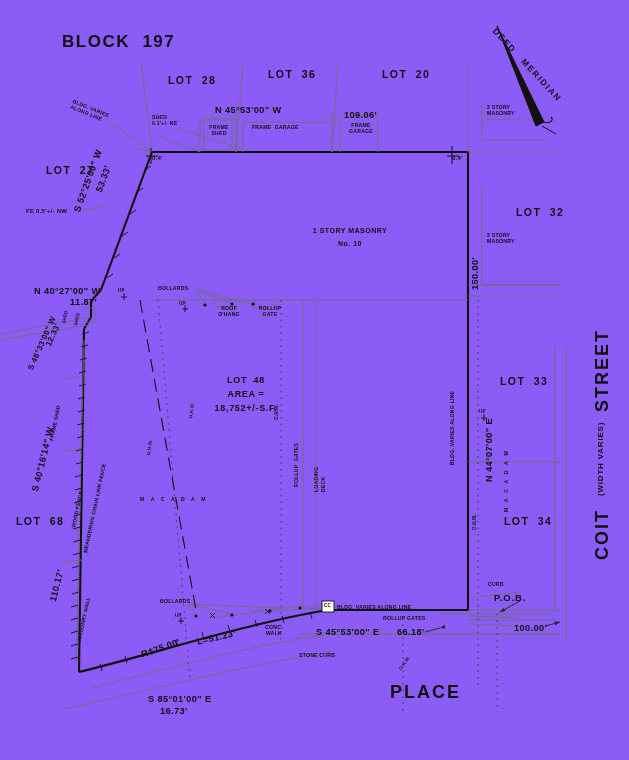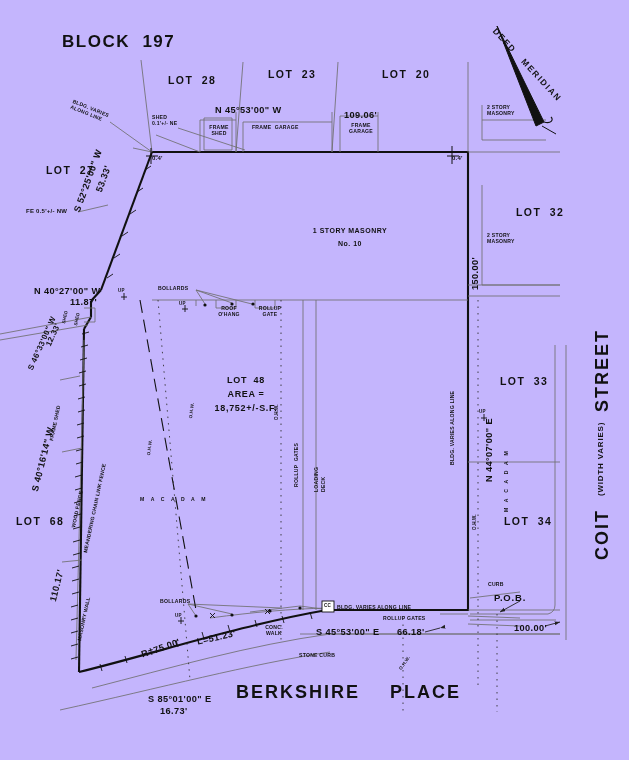--- a/index.html
+++ b/index.html
@@ -1,18 +1,18 @@
 <!DOCTYPE html>
 <html><head>
 <meta charset="utf-8">
 <style>
   html,body{margin:0;padding:0;background:#ffffff;}
   body{width:629px;height:760px;overflow:hidden;
        font-family:"Liberation Sans", sans-serif;color:#000;}
-  #plat{position:relative;width:629px;height:760px;background:#c4b5fd;}
+  #plat{position:relative;width:629px;height:760px;background:#8b5cf6;}
   svg.layer{position:absolute;left:0;top:0;width:629px;height:760px;}
   .lbl{position:absolute;white-space:pre;font-family:"Liberation Sans",sans-serif;
        color:#111;letter-spacing:.5px;}
   .blockttl{font-size:17px;font-weight:bold;letter-spacing:1.5px;}
   .lotttl{font-size:10.5px;font-weight:bold;letter-spacing:1.4px;}
   .streetttl{font-size:18px;font-weight:bold;letter-spacing:2px;}
   .bearing{font-size:9.2px;font-weight:bold;letter-spacing:.4px;}
   .dist{font-size:9.2px;font-weight:bold;letter-spacing:.4px;}
   .tiny{font-size:5.1px;font-weight:bold;letter-spacing:.25px;}
   .tiny2{font-size:4.5px;font-weight:bold;letter-spacing:.2px;}
@@ -224,21 +224,21 @@
         <path d="M497,26 L544,122 L536,126 Z" fill="#111" stroke="#111" stroke-width="1"></path>
         <path d="M544,122 C551,124 554,120 551,117" fill="none" stroke="#111" stroke-width="1.1"></path>
         <path d="M542,126 L556,134" stroke="#111" stroke-width="1"></path>
       </g>
     </g>
   </svg>
 
   <div class="lbl blockttl" style="left:62px;top:32px;">BLOCK  197</div>
 
   <div class="lbl lotttl" style="left:168px;top:74px;">LOT  28</div>
-  <div class="lbl lotttl" style="left:268px;top:68px;">LOT  23</div>
+  <div class="lbl lotttl" style="left:268px;top:68px;">LOT  36</div>
   <div class="lbl lotttl" style="left:382px;top:68px;">LOT  20</div>
   <div class="lbl lotttl" style="left:46px;top:164px;">LOT  27</div>
   <div class="lbl lotttl" style="left:516px;top:206px;">LOT  32</div>
   <div class="lbl lotttl" style="left:500px;top:375px;">LOT  33</div>
   <div class="lbl lotttl" style="left:504px;top:515px;">LOT  34</div>
   <div class="lbl lotttl" style="left:16px;top:515px;">LOT  68</div>
 
   <div class="lbl area ctr" style="left:196px;top:375px;width:100px;">LOT  48</div>
   <div class="lbl area ctr" style="left:196px;top:389px;width:100px;">AREA =</div>
   <div class="lbl area ctr" style="left:186px;top:403px;width:120px;">18,752+/-S.F.</div>
@@ -269,21 +269,20 @@
 
   <div class="lbl dist" style="left:140px;top:650px;transform:rotate(-19deg);transform-origin:left top;">R=75.00'</div>
   <div class="lbl dist" style="left:196px;top:637px;transform:rotate(-13deg);transform-origin:left top;">L=51.23'</div>
   <div class="lbl bearing" style="left:148px;top:694px;">S 85°01'00" E</div>
   <div class="lbl dist" style="left:160px;top:706px;">16.73'</div>
 
   <div class="lbl dist" style="left:514px;top:623px;">100.00'</div>
 
   <div class="lbl pob" style="left:494px;top:592px;">P.O.B.</div>
 
-  <div class="lbl streetttl" style="left:236px;top:682px;">BERKSHIRE</div>
   <div class="lbl streetttl" style="left:390px;top:682px;">PLACE</div>
 
   <div class="lbl streetttl" style="left:592px;top:560px;transform:rotate(-90deg);transform-origin:left top;">COIT</div>
   <div class="lbl" style="left:596px;top:496px;font-size:8px;font-weight:bold;letter-spacing:.8px;transform:rotate(-90deg);transform-origin:left top;">(WIDTH VARIES)</div>
   <div class="lbl streetttl" style="left:592px;top:412px;transform:rotate(-90deg);transform-origin:left top;">STREET</div>
 
   <div class="lbl mer" style="left:498px;top:26px;transform:rotate(47deg);transform-origin:left top;">DEED   MERIDIAN</div>
 
   <div class="lbl tiny" style="left:74px;top:98px;white-space:pre-line;line-height:1.25;transform:rotate(22deg);transform-origin:left top;">BLDG. VARIES
 ALONG LINE</div>

